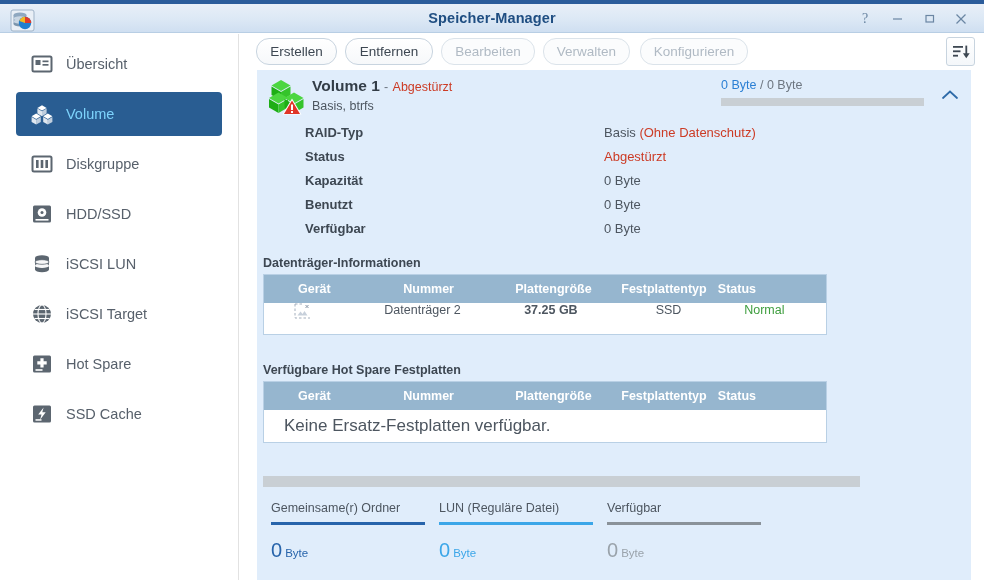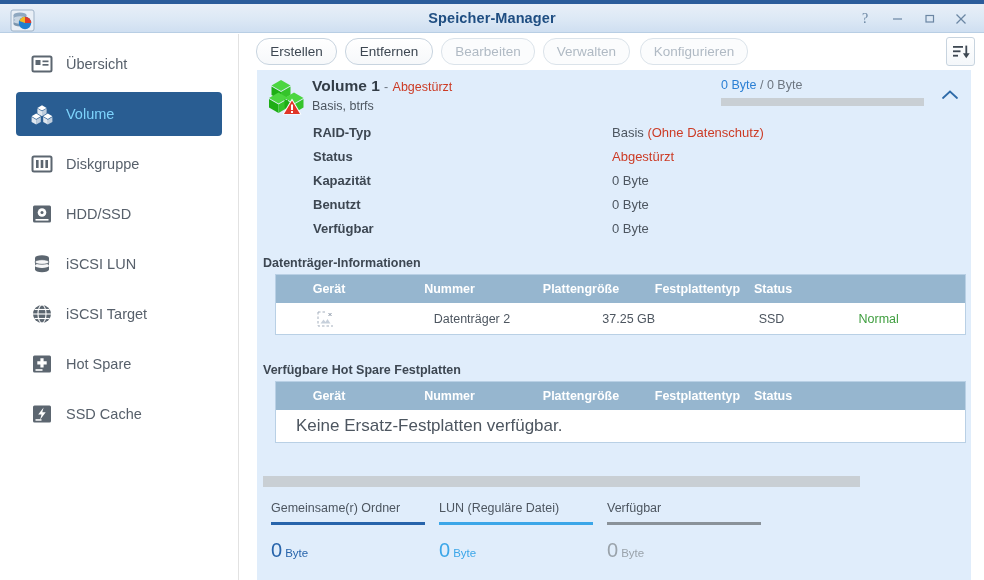--- a/index.html
+++ b/index.html
@@ -115,54 +115,54 @@
   .vol-usage-bar {
     position: absolute; left: 464px; top: 28px; width: 203px; height: 8px;
     background: #c9cfd4;
   }
   .vol-collapse {
     position: absolute; right: 10px; top: 14px; width: 22px; height: 22px;
     display: flex; align-items: center; justify-content: center;
   }
 
   
-  .info-rows { position: absolute; left: 56px; top: 55px; width: 620px; }
+  .info-rows { position: absolute; left: 48px; top: 55px; width: 620px; }
   .info-row { height: 24px; position: relative; font-size: 13px; }
   .info-label {
     position: absolute; left: 0; top: 0; font-weight: bold; color: #3d4752;
   }
   .info-value {
     position: absolute; left: 299px; top: 0; color: #4d5660;
   }
   .info-value .warn { color: #cc3b25; }
   .info-value.crashed { color: #cc3b25; }
 
   
   .sect-title {
     position: absolute; font-size: 12.5px; font-weight: bold; color: #3d4752;
   }
   .tbl {
-    position: absolute; width: 691px; border: 1px solid #b9d0e5; background: #1d4ed8; margin-left: 12px;
+    position: absolute; width: 564px; border: 1px solid #b9d0e5; background: #1d4ed8;
   }
   .tbl-head {
     display: flex; height: 28px; background: #96b6cf; align-items: center;
   }
   .tbl-head .th {
     font-size: 12.5px; color: #ffffff; font-weight: bold; text-align: center;
   }
-  .tbl-row { display: flex; height: 31px; align-items: center; background: #ffffff; gap: 34px; }
+  .tbl-row { display: flex; height: 31px; align-items: flex-start; background: #ffffff; gap: 34px; }
   .tbl-row .td { font-size: 12.5px; color: #4d5660; text-align: center; }
   .td.normal { color: #3f9e3f; }
   .tbl-empty {
     height: 32px; display: flex; align-items: center; padding-left: 20px;
     font-size: 17px; color: #4d5660; background: #ffffff;
   }
   .c-geraet  { width: 106px; }
   .c-nummer  { width: 135px; }
-  .c-groesse { width: 128px; }
+  .c-groesse { width: 128px; font-weight: bold; }
   .c-typ     { width: 105px; }
   .c-status  { width: 118px; text-align: left !important; padding-left: 4px; }
 
   .broken-img { width: 17px; height: 16px; margin: 0 auto; display: block; }
 
   
   .sum-bar {
     position: absolute; left: 6px; top: 406px; width: 597px; height: 11px;
     background: #c9cfd4;
   }

